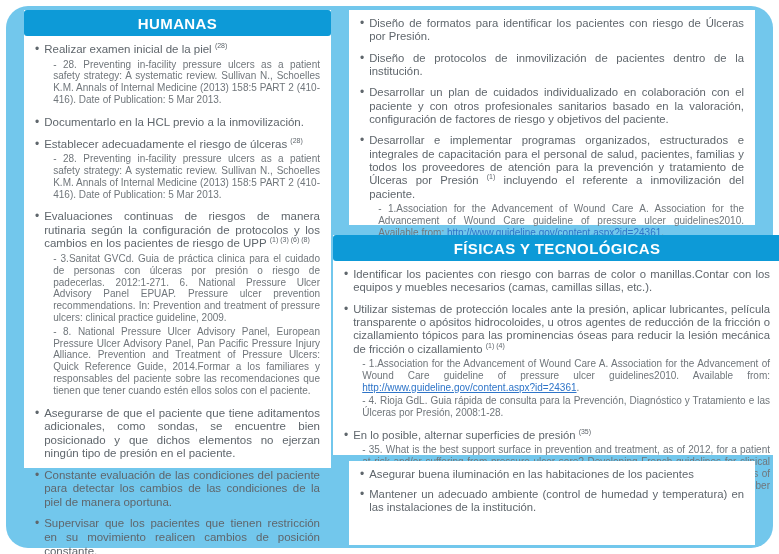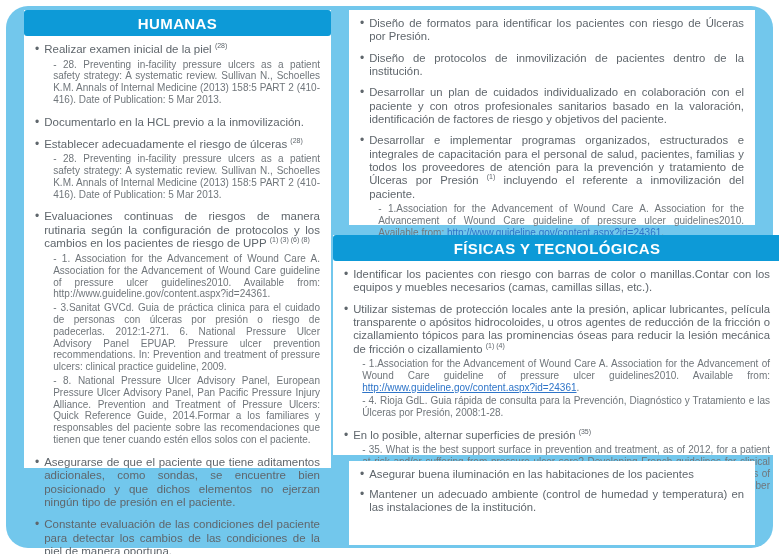--- a/index.html
+++ b/index.html
@@ -63,21 +63,20 @@
             <div class="refs">
               <p class="ref">- 28. Preventing in-facility pressure ulcers as a patient safety strategy: A systematic review. Sullivan N., Schoelles K.M. Annals of Internal Medicine (2013) 158:5 PART 2 (410-416). Date of Publication: 5 Mar 2013.</p>
             </div>
           </div>
         </div>
         <div class="bullet-item">
           <span class="bullet-dot">•</span>
           <div class="bullet-content">
             <p class="bullet-text">Evaluaciones continuas de riesgos de manera rutinaria según la configuración de protocolos y los cambios en los pacientes de riesgo de UPP <sup>(1) (3) (6) (8)</sup></p>
             <div class="refs">
-              <p class="ref">- 1. Association for the Advancement of Wound Care A. Association for the Advancement of Wound Care guideline of pressure ulcer guidelines2010. Available from: http://www.guideline.gov/content.aspx?id=24361.</p>
               <p class="ref">- 3.Sanitat GVCd. Guia de práctica clinica para el cuidado de personas con úlceras por presión o riesgo de padecerlas. 2012:1-271. 6. National Pressure Ulcer Advisory Panel EPUAP. Pressure ulcer prevention recommendations. In: Prevention and treatment of pressure ulcers: clinical practice guideline, 2009.</p>
               <p class="ref">- 8. National Pressure Ulcer Advisory Panel, European Pressure Ulcer Advisory Panel, Pan Pacific Pressure Injury Alliance. Prevention and Treatment of Pressure Ulcers: Quick Reference Guide, 2014.Formar a los familiares y responsables del paciente sobre las recomendaciones que tienen que tener cuando estén ellos solos con el paciente.</p>
             </div>
           </div>
         </div>
         <div class="bullet-item">
           <span class="bullet-dot">•</span>
           <div class="bullet-content">
             <p class="bullet-text">Asegurarse de que el paciente que tiene aditamentos adicionales, como sondas, se encuentre bien posicionado y que dichos elementos no ejerzan ningún tipo de presión en el paciente.</p>
           </div>
@@ -107,21 +106,21 @@
         </div>
         <div class="bullet-item">
           <span class="bullet-dot">•</span>
           <div class="bullet-content">
             <p class="bullet-text">Diseño de protocolos de inmovilización de pacientes dentro de la institución.</p>
           </div>
         </div>
         <div class="bullet-item">
           <span class="bullet-dot">•</span>
           <div class="bullet-content">
-            <p class="bullet-text">Desarrollar un plan de cuidados individualizado en colaboración con el paciente y con otros profesionales sanitarios basado en la valoración, identificación de factores de riesgo y objetivos del paciente.</p>
+            <p class="bullet-text">Desarrollar un plan de cuidados individualizado en colaboración con el paciente y con otros profesionales sanitarios basado en la valoración, configuración de factores de riesgo y objetivos del paciente.</p>
           </div>
         </div>
         <div class="bullet-item">
           <span class="bullet-dot">•</span>
           <div class="bullet-content">
             <p class="bullet-text">Desarrollar e implementar programas organizados, estructurados e integrales de capacitación para el personal de salud, pacientes, familias y todos los proveedores de atención para la prevención y tratamiento de Úlceras por Presión <sup>(1)</sup> incluyendo el referente a inmovilización del paciente.</p>
             <div class="refs">
               <p class="ref">- 1.Association for the Advancement of Wound Care A. Association for the Advancement of Wound Care guideline of pressure ulcer guidelines2010. Available from: <a href="#">http://www.guideline.gov/content.aspx?id=24361</a>.</p>
             </div>
           </div>

